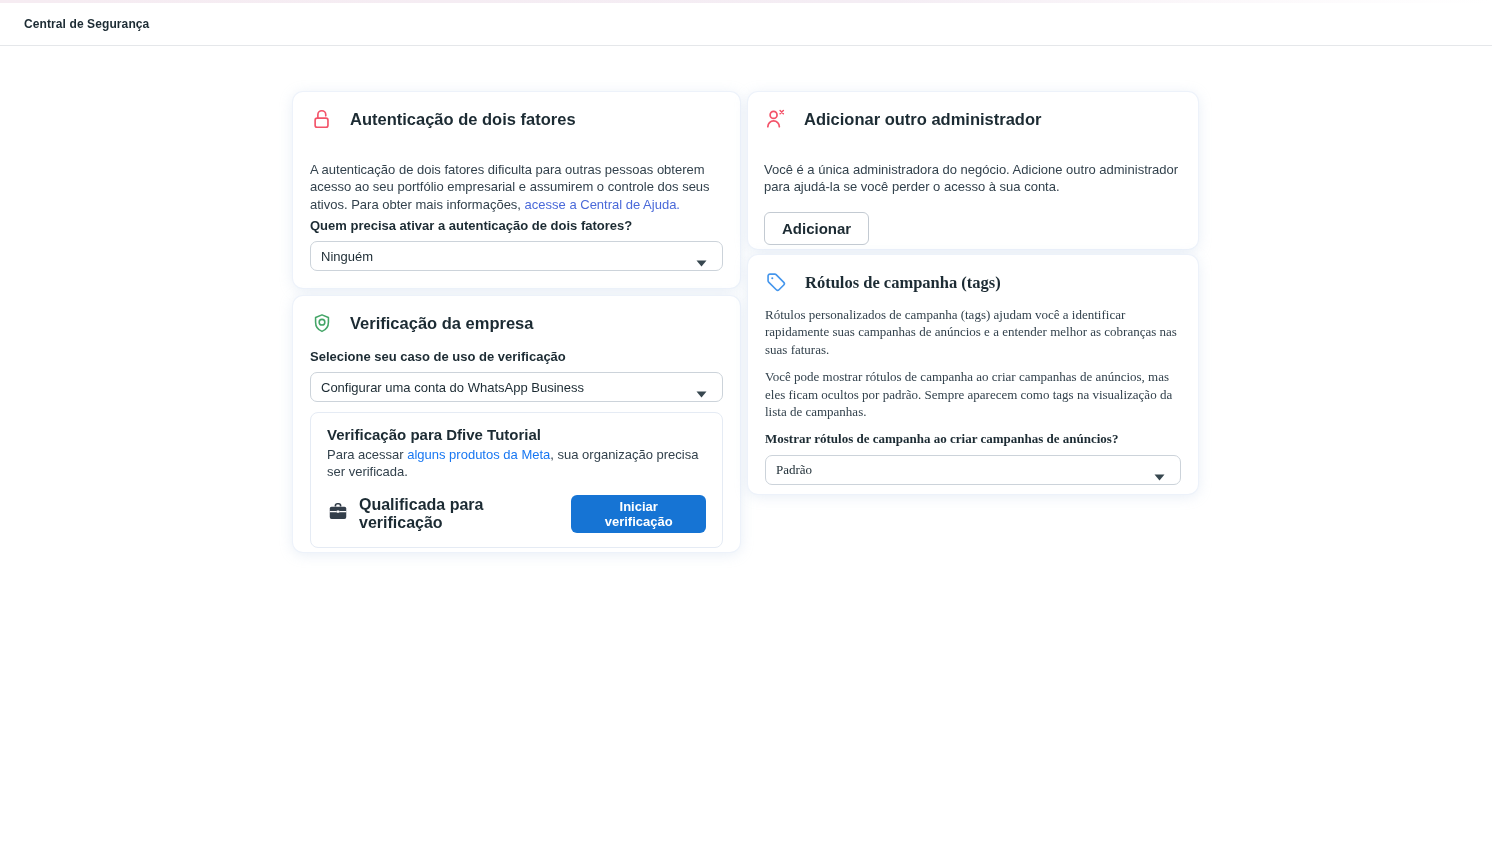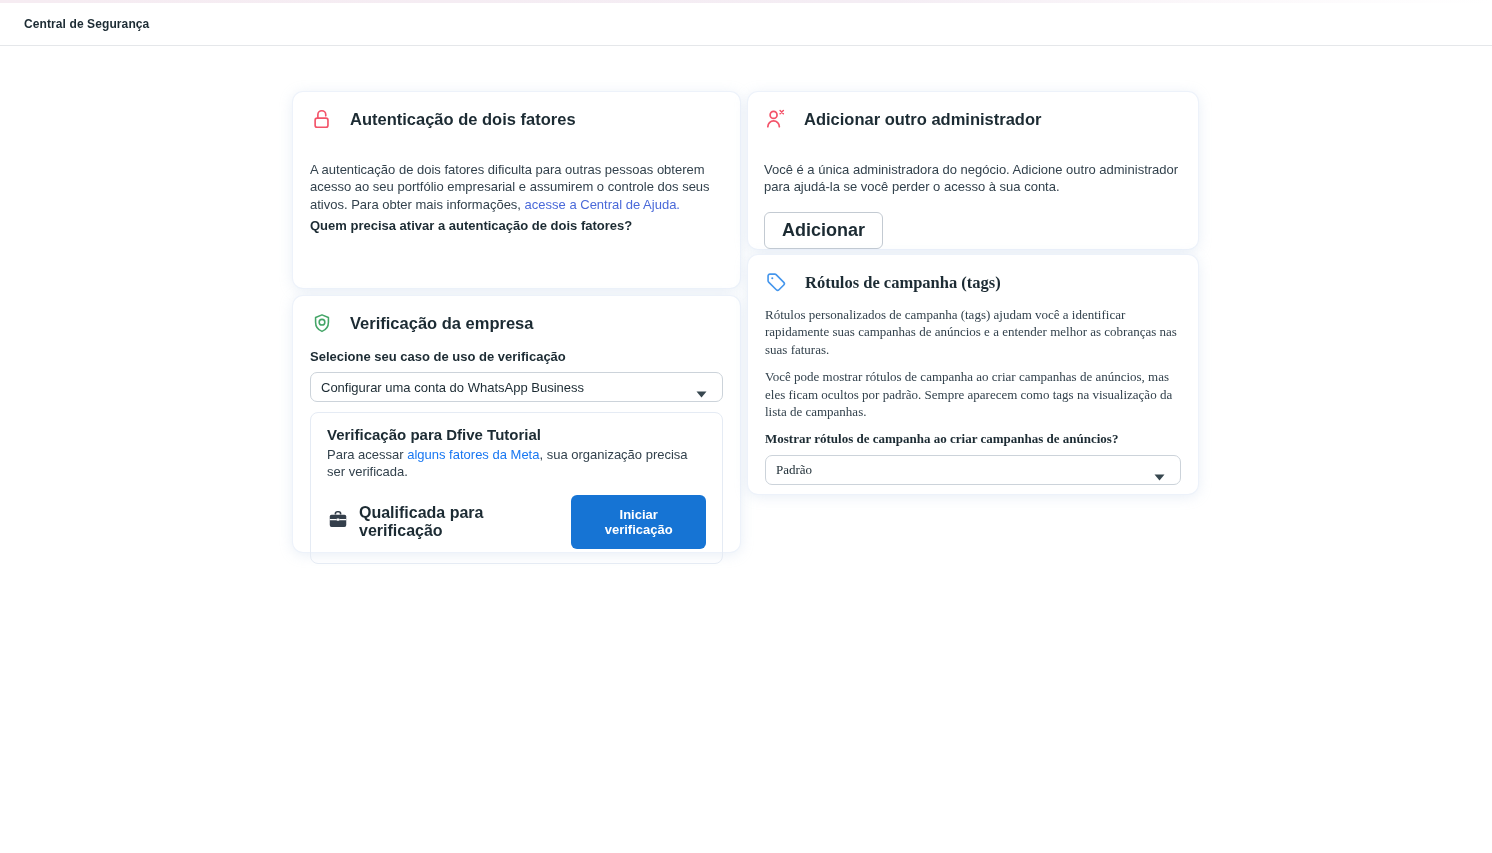--- a/index.html
+++ b/index.html
@@ -41,24 +41,24 @@
   .select .caret { width:11px; height:7px; flex:0 0 auto; }
 
   
   .subbox { margin-top:10px; border:1px solid #e5ebf4; border-radius:8px; padding:13px 16px 14px; }
   .sub-title { font-size:15px; font-weight:700; color:#1c2b33; }
   .sub-desc  { margin-top:3px; font-size:13px; line-height:17.4px; color:#33424d; }
   .status-row { margin-top:14px; display:flex; align-items:center; gap:10px; }
   .status-text { font-size:16px; font-weight:700; color:#1c2b33; }
 
   .btn-primary { margin-left:auto; background:#1674d4; color:#fff; border:none; border-radius:6px;
-                 padding:12px 15px; font-size:13px; font-weight:600; cursor:pointer;
+                 padding:4px 15px; font-size:13px; font-weight:600; cursor:pointer;
                  font-family:"Liberation Sans", sans-serif; }
   .btn-secondary { margin-top:16px; background:#fff; color:#1c2b33; border:1px solid #c3cad2;
-                   border-radius:6px; padding:7px 17px; font-size:18px; font-weight:600; cursor:pointer;
+                   border-radius:6px; padding:7px 17px; font-size:15px; font-weight:600; cursor:pointer;
                    font-family:"Liberation Sans", sans-serif; display:inline-block; }
 </style>
 </head>
 <body>
 
 <div class="topstrip"></div>
 
 <div class="header">
   <h1>Central de Segurança</h1>
 </div>
@@ -70,20 +70,28 @@
       <span class="hicon">
         <svg width="22" height="23" viewBox="0 0 24 24" fill="none" stroke="#f35369" stroke-width="1.8" stroke-linecap="round" stroke-linejoin="round">
           <rect x="4.5" y="10.5" width="14" height="10" rx="2.2"></rect>
           <path d="M7.5 10.5 V6.8 a4.3 4.3 0 0 1 8.6 0 V8"></path>
         </svg>
       </span>
       <span class="card-title">Autenticação de dois fatores</span>
     </div>
     <p class="desc"><span>A autenticação de dois fatores dificulta para outras pessoas obterem acesso ao seu portfólio empresarial e assumirem o controle dos seus ativos. Para obter mais informações, </span><a class="lnk">acesse a Central de Ajuda.</a></p>
     <div class="field-label">Quem precisa ativar a autenticação de dois fatores?</div>
+    <div class="select">
+      <span class="val">Ninguém</span>
+      <span class="caret">
+        <svg width="11" height="7" viewBox="0 0 11 7">
+            <polygon points="0.5,0.5 10.5,0.5 5.5,6.5" fill="#37474f"></polygon>
+          </svg>
+      </span>
+    </div>
   </div>
 
   <div class="card" id="card-verification">
     <div class="card-head">
       <span class="hicon">
         <svg width="22" height="23" viewBox="0 0 24 24" fill="none" stroke="#44a567" stroke-width="1.7" stroke-linecap="round" stroke-linejoin="round">
           <path d="M12 2.6 L19 5.4 V10.6 C19 15.4 16 19 12 20.6 C8 19 5 15.4 5 10.6 V5.4 Z"></path>
           <circle cx="12" cy="10.6" r="3.1"></circle>
         </svg>
       </span>
@@ -93,21 +101,21 @@
     <div class="select">
       <span class="val">Configurar uma conta do WhatsApp Business</span>
       <span class="caret">
         <svg width="11" height="7" viewBox="0 0 11 7">
             <polygon points="0.5,0.5 10.5,0.5 5.5,6.5" fill="#37474f"></polygon>
           </svg>
       </span>
     </div>
     <div class="subbox">
       <div class="sub-title">Verificação para Dfive Tutorial</div>
-      <p class="sub-desc"><span>Para acessar </span><a class="lnk2">alguns fatores da Meta</a><span>, sua organização precisa ser verificada.</span></p>
+      <p class="sub-desc"><span>Para acessar </span><a class="lnk2">alguns produtos da Meta</a><span>, sua organização precisa ser verificada.</span></p>
       <div class="status-row">
         <span class="hicon">
           <svg width="22" height="22" viewBox="0 0 24 24">
             <path d="M9.2 6 V5 a2 2 0 0 1 2-2 h1.6 a2 2 0 0 1 2 2 V6" fill="none" stroke="#343f4b" stroke-width="1.8"></path>
             <rect x="3" y="6.2" width="18" height="13.3" rx="2" fill="#343f4b"></rect>
             <path d="M3 11.5 h7.5 M13.5 11.5 H21" stroke="#ffffff" stroke-width="1.3"></path>
             <rect x="10.4" y="10.3" width="3.2" height="2.4" rx="0.6" fill="#ffffff"></rect>
           </svg>
         </span>
         <span class="status-text">Qualificada para verificação</span>

